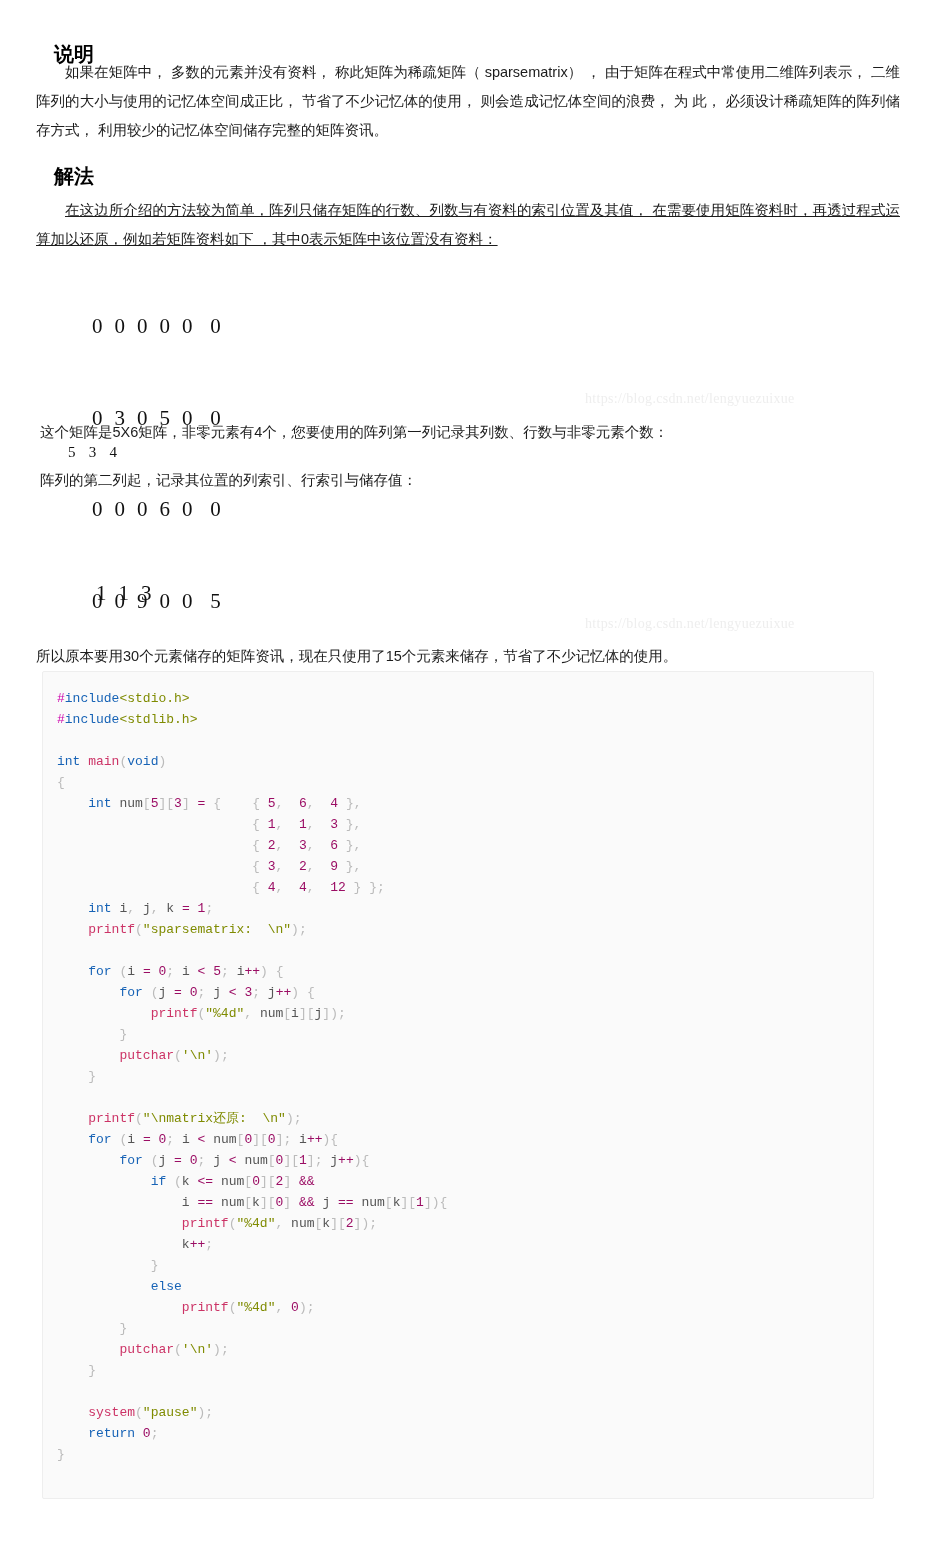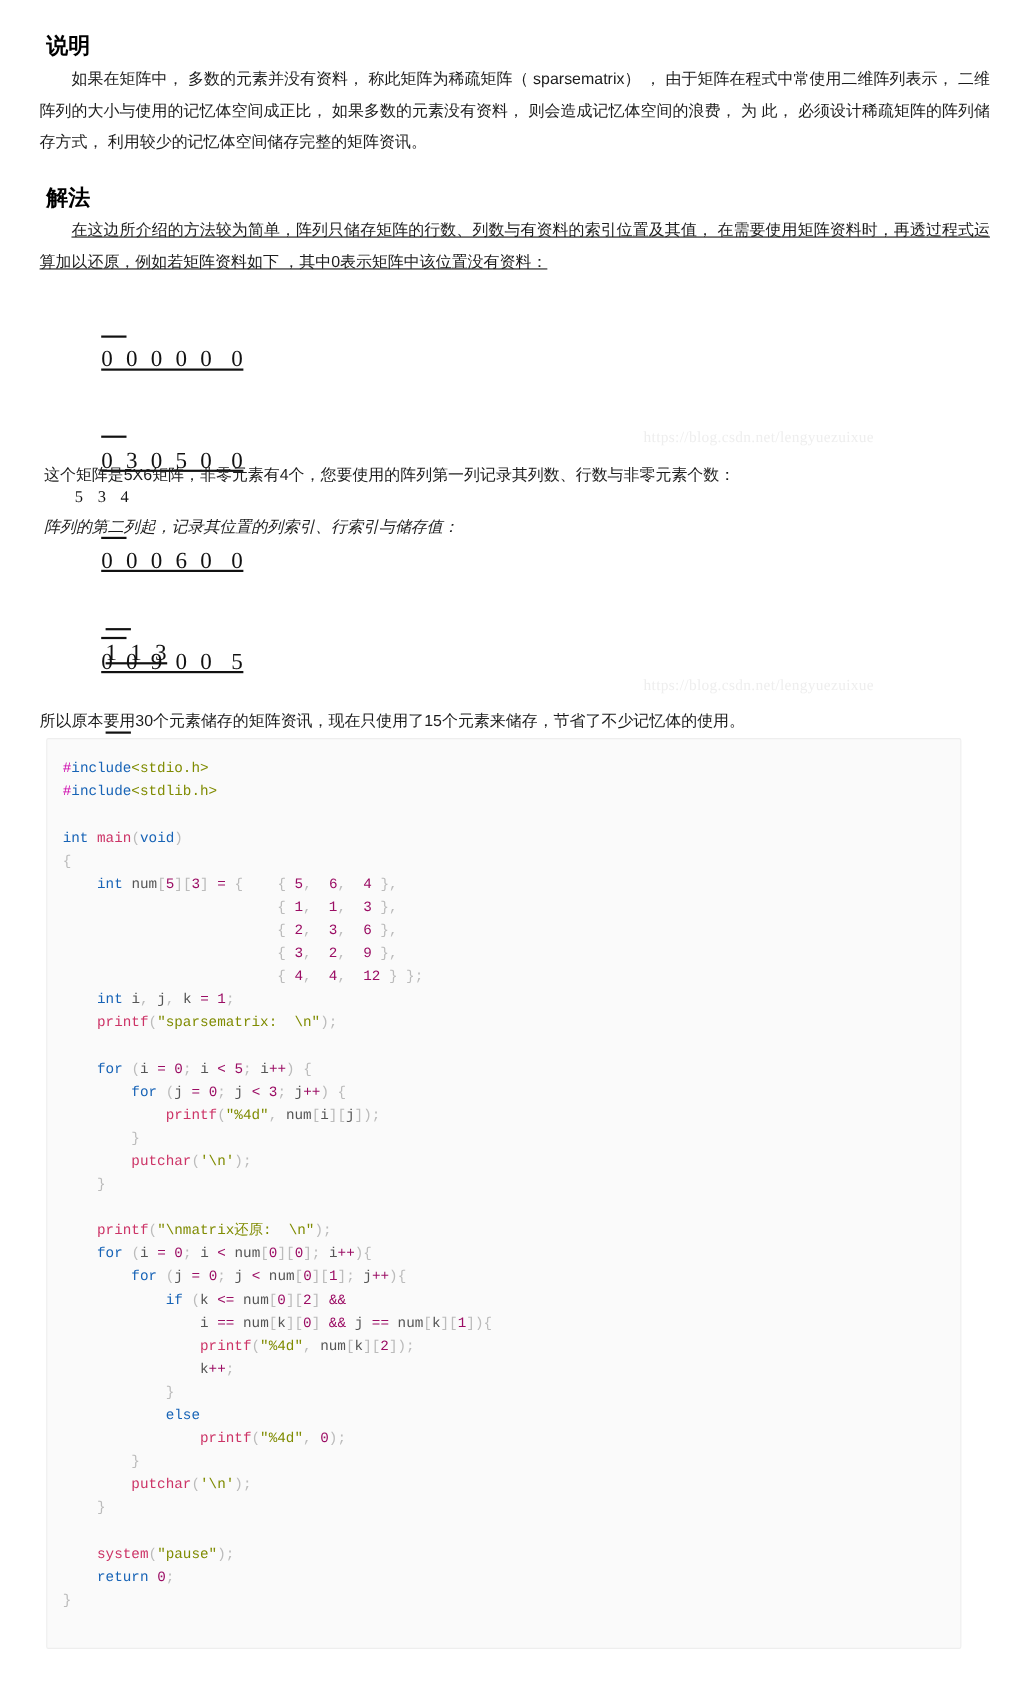--- a/index.html
+++ b/index.html
@@ -21,26 +21,26 @@
     padding: 0;
     box-sizing: border-box;
   }
 
   
   h2.section-title {
     font-family: "Liberation Sans", "DejaVu Sans", sans-serif;
     font-size: 20px;
     font-weight: bold;
     color: #000000;
-    margin: 0;
+    margin: 12px;
     padding: 0;
     line-height: 1.2;
   }
   .h-desc { position: absolute; left: 42px; top: 30px; }
-  .h-sol  { position: absolute; left: 42px; top: 168px; }
+  .h-sol  { position: absolute; left: 42px; top: 152px; }
 
   
   p.body-text {
     font-size: 14.5px;
     line-height: 29px;
     color: #1c1c1c;
     margin: 0;
     text-align: justify;
     text-justify: inter-ideograph;
     font-family: "Liberation Sans", "DejaVu Sans", sans-serif;
@@ -64,36 +64,34 @@
     position: absolute;
     left: 40px;
     top: 418px;
     width: 864px;
   }
   .line-col2 {
     position: absolute;
     left: 40px;
     top: 466px;
     width: 864px;
-    font-style: italic;
   }
   .line-saving {
     position: absolute;
     left: 36px;
     top: 642px;
     width: 864px;
   }
 
   
   .matrix {
     position: absolute;
     font-family: "Liberation Serif", "DejaVu Serif", serif;
     color: #111111;
     white-space: pre;
-    text-decoration: underline;
   }
   .matrix .mrow {
     display: block;
     white-space: pre;
   }
   .matrix-main {
     left: 92px;
     top: 250px;
     font-size: 21px;
     line-height: 30.5px;
@@ -165,21 +163,21 @@
   .tok-plain { color: #555555; }
   .tok-punc  { color: #bbbbbb; }
 </style>
 </head>
 <body>
 
 <div class="page">
 
   <h2 class="section-title h-desc">说明</h2>
 
-  <p class="body-text para-intro">如果在矩阵中， 多数的元素并没有资料， 称此矩阵为稀疏矩阵（ sparsematrix） ， 由于矩阵在程式中常使用二维阵列表示， 二维阵列的大小与使用的记忆体空间成正比， 如果多数的元素没有资料， 则会造成记忆体空间的浪费， 为 此， 必须设计稀疏矩阵的阵列储存方式， 利用较少的记忆体空间储存完整的矩阵资讯。</p>
+  <p class="body-text para-intro">如果在矩阵中， 多数的元素并没有资料， 称此矩阵为稀疏矩阵（ sparsematrix） ， 由于矩阵在程式中常使用二维阵列表示， 二维阵列的大小与使用的记忆体空间成正比， 节省了不少记忆体的使用， 则会造成记忆体空间的浪费， 为 此， 必须设计稀疏矩阵的阵列储存方式， 利用较少的记忆体空间储存完整的矩阵资讯。</p>
 
   <h2 class="section-title h-sol">解法</h2>
 
   <p class="body-text para-method">在这边所介绍的方法较为简单，阵列只储存矩阵的行数、列数与有资料的索引位置及其值， 在需要使用矩阵资料时，再透过程式运算加以还原，例如若矩阵资料如下 ，其中0表示矩阵中该位置没有资料：</p>
 
   <div class="matrix matrix-main">
     <span class="mrow">0  0  0  0  0   0</span>
     <span class="mrow">0  3  0  5  0   0</span>
     <span class="mrow">0  0  0  6  0   0</span>
     <span class="mrow">0  0  9  0  0   5</span>

